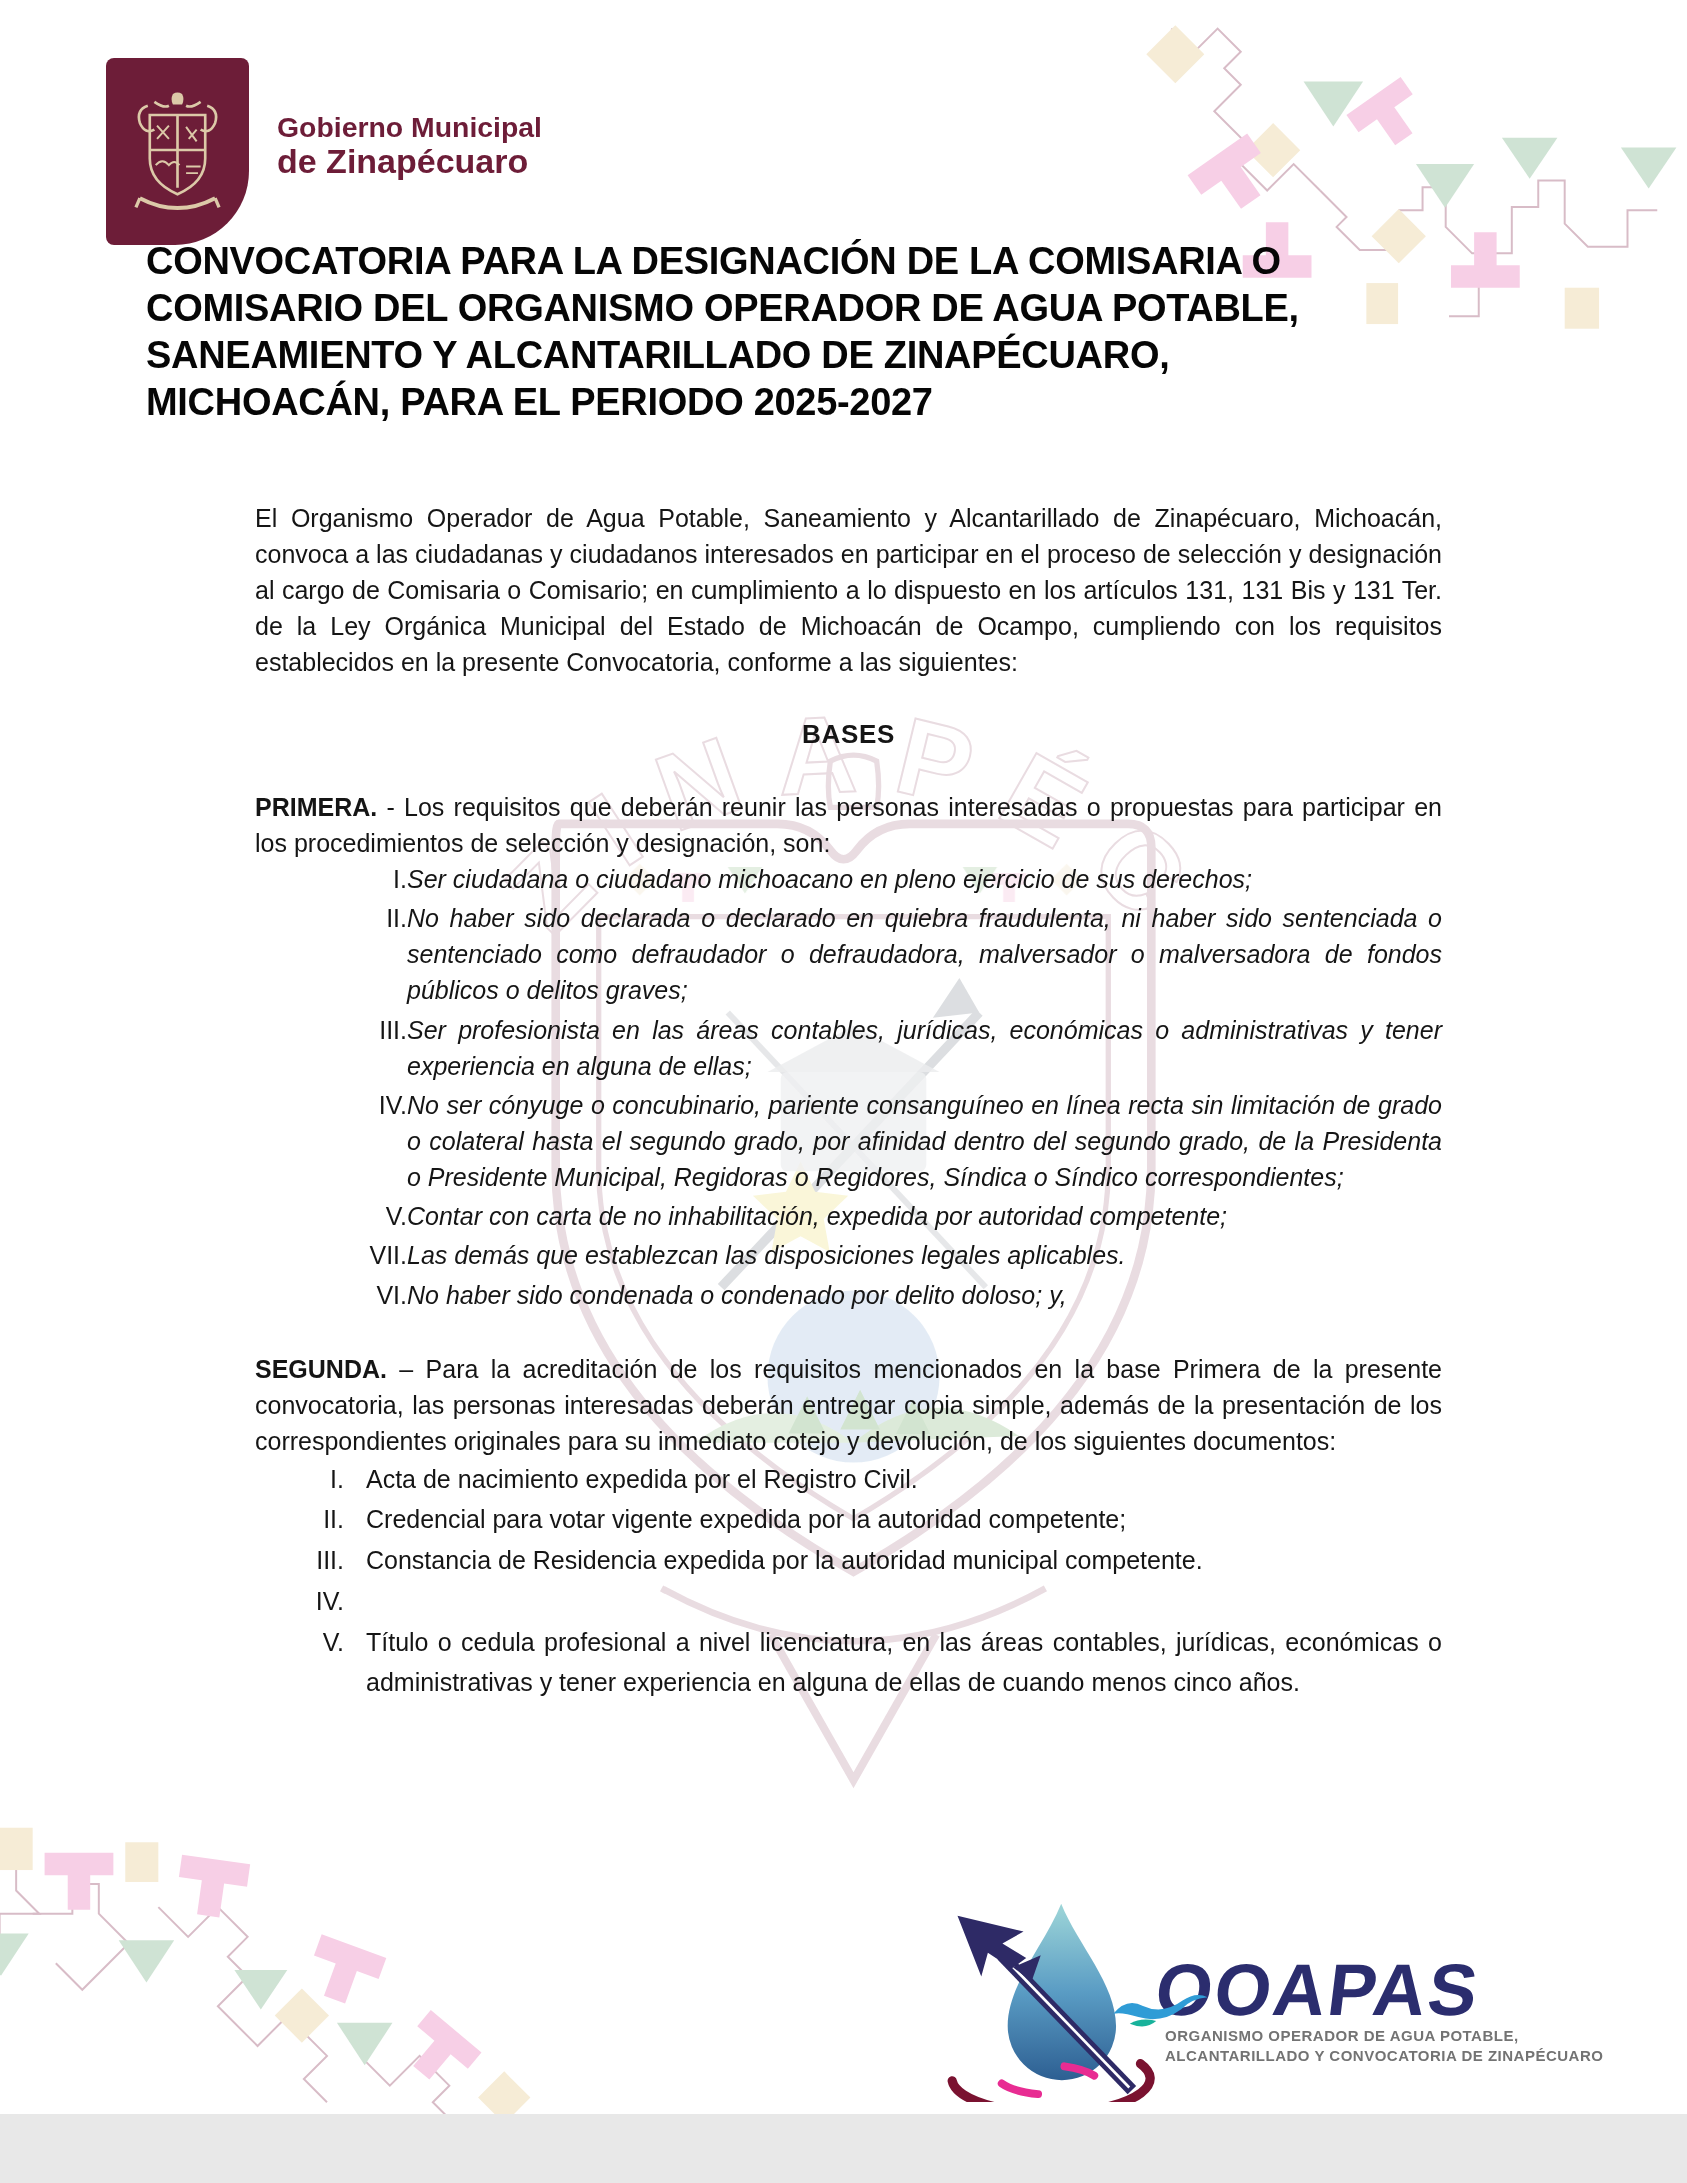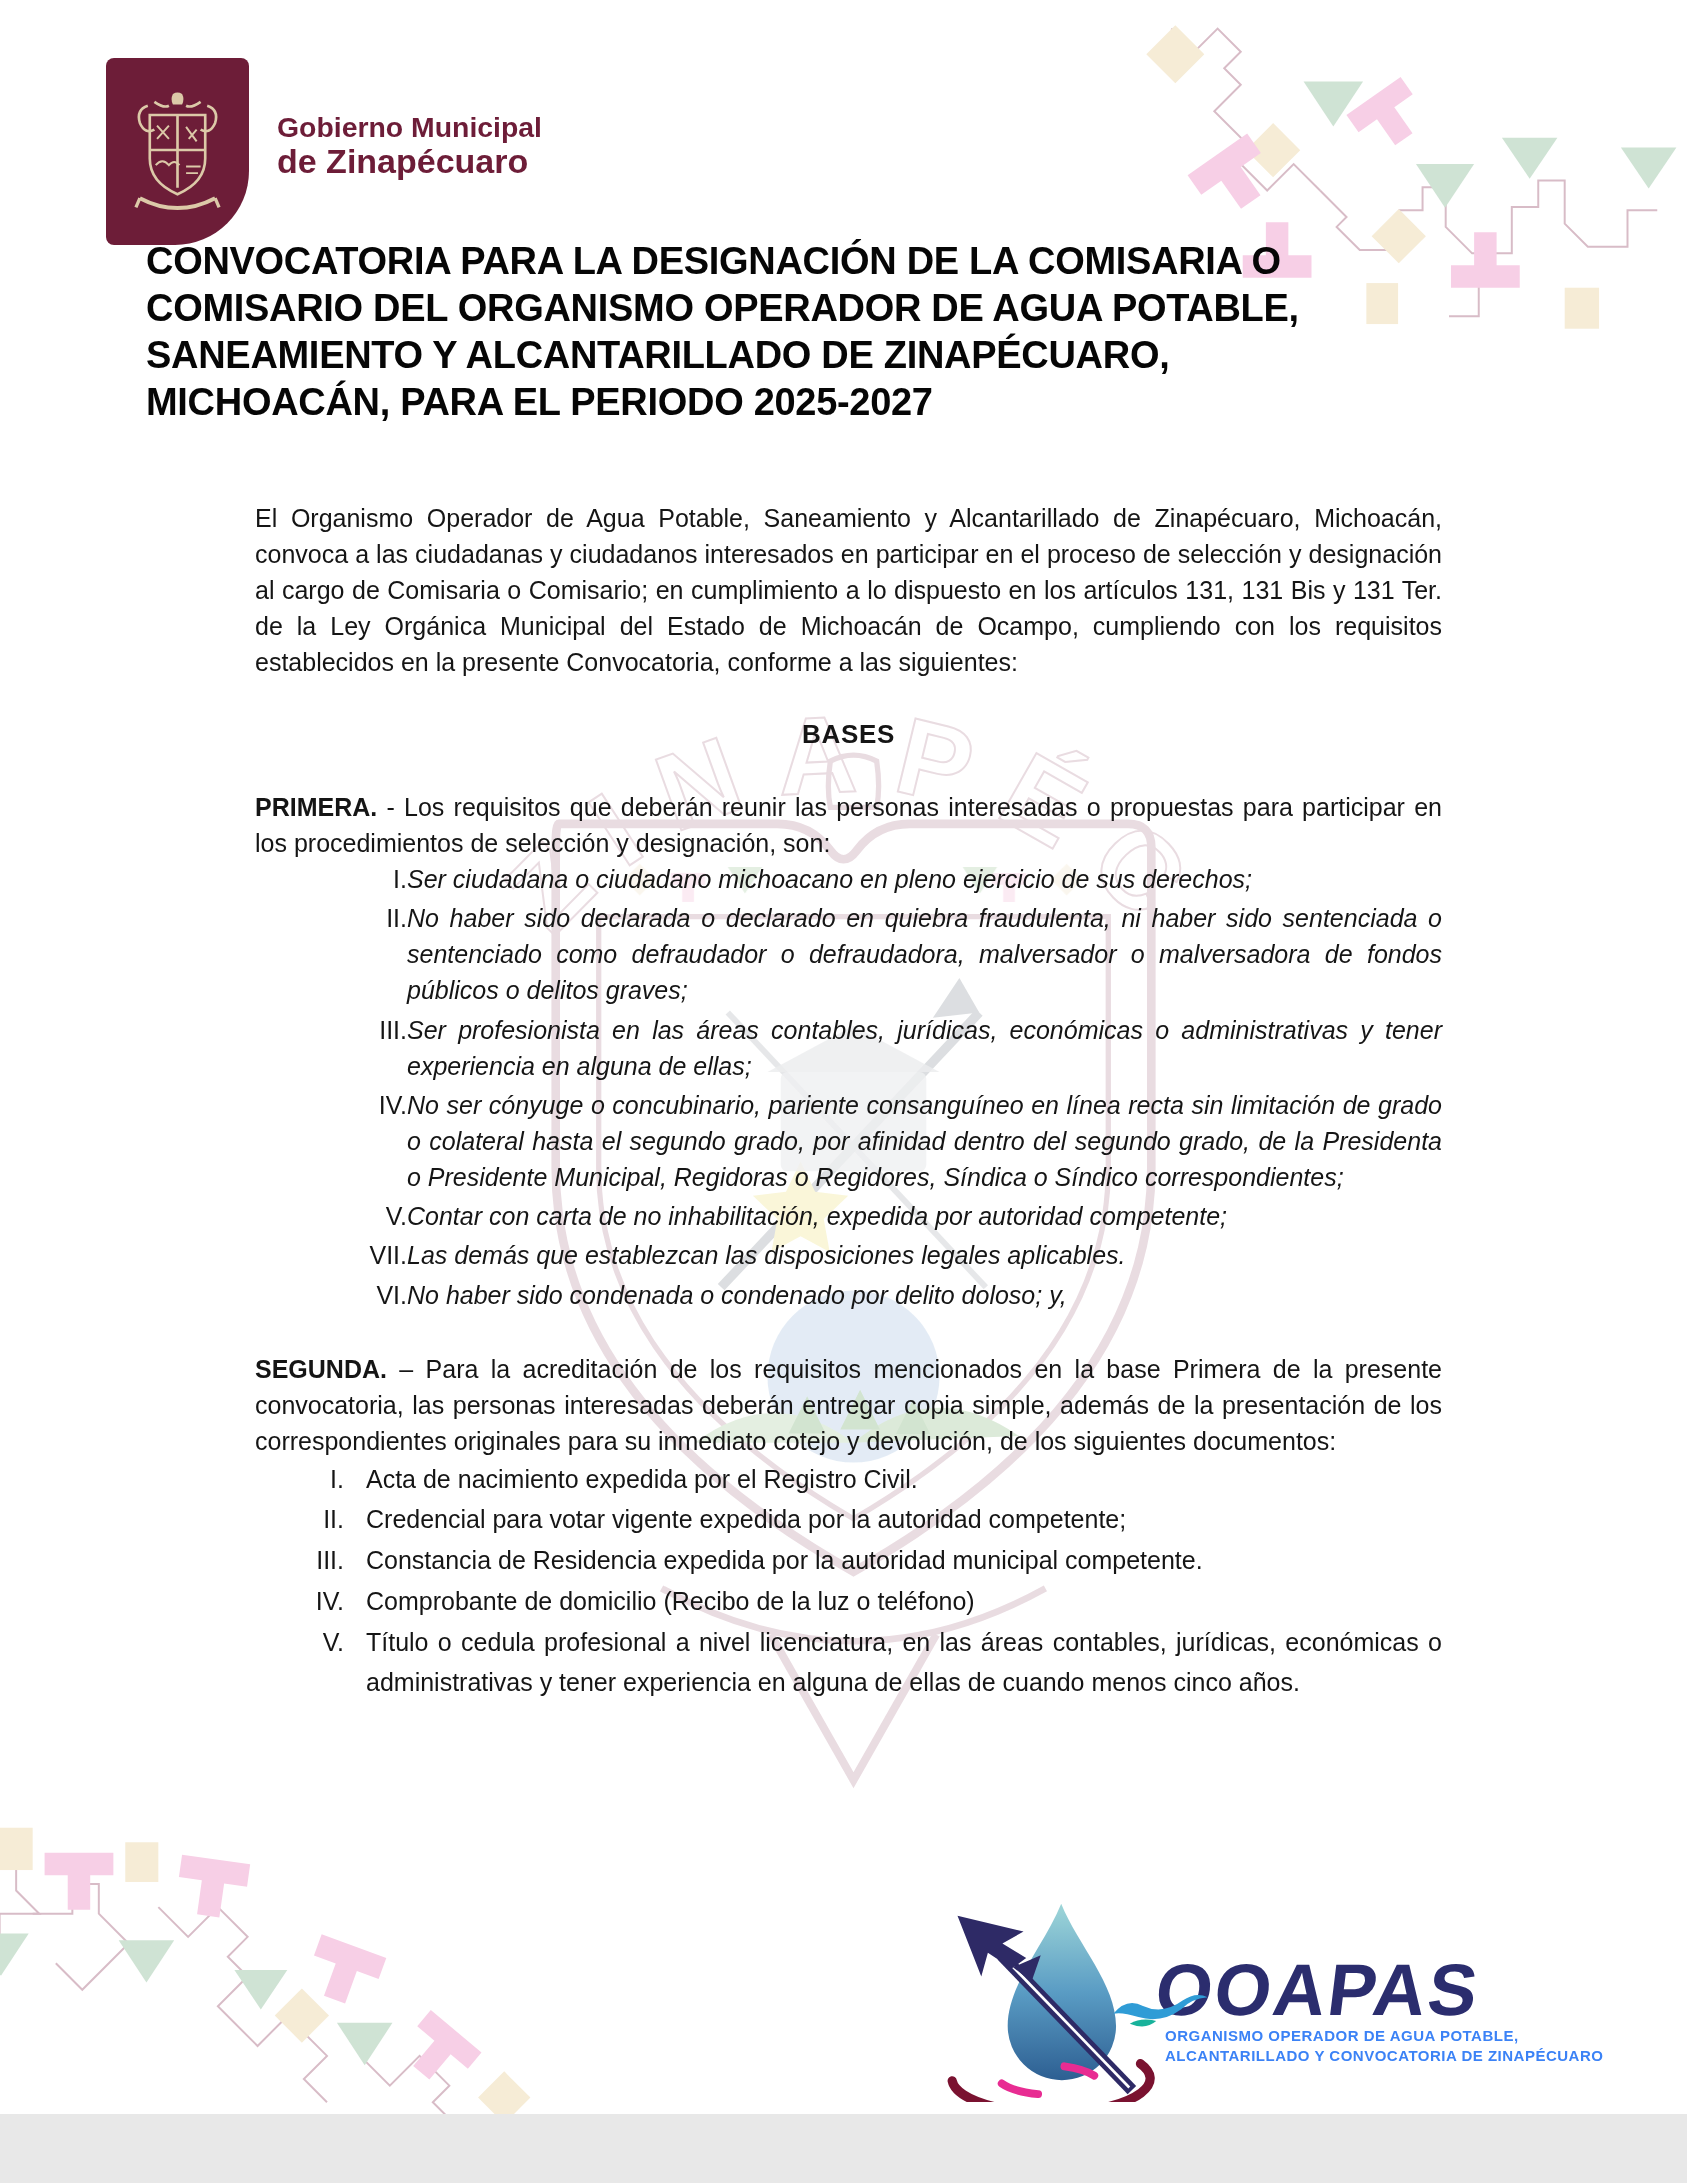--- a/index.html
+++ b/index.html
@@ -41,21 +41,21 @@
   .rlist2 .row{display:flex;line-height:40px;margin-bottom:0.7px;}
   .rlist2 .num{flex:0 0 89px;text-align:right;}
   .rlist2 .txt{flex:1;margin-left:22px;text-align:justify;}
 
   
   .ooapas{position:absolute;left:939px;top:1879px;width:701px;height:251px;}
   .ooapas .drop{position:absolute;left:0;top:5.3px;}
   .ooapas .wordmark{position:absolute;left:217px;top:78px;font-size:73px;font-weight:800;
         color:#2b2d6e;letter-spacing:2px;transform:skewX(-7deg);line-height:66px;}
   .ooapas .wave{position:absolute;left:171px;top:105px;}
-  .ooapas .tag{position:absolute;left:226px;top:147px;color:#3b82f6;font-weight:700;
+  .ooapas .tag{position:absolute;left:226px;top:147px;color:#737373;font-weight:700;
         font-size:15px;line-height:20px;letter-spacing:0.5px;text-align:left;}
 </style>
 </head>
 <body>
 
 <div class="page">
 
   <div class="gov-logo">
     <svg width="99" height="130" viewBox="0 0 150 196">
       <g fill="none" stroke="#dcc9a8" stroke-width="4">
@@ -251,21 +251,20 @@
       <div class="row">
           <div class="num">II.</div>
           <div class="txt">Credencial para votar vigente expedida por la autoridad competente;</div>
         </div>
       <div class="row">
           <div class="num">III.</div>
           <div class="txt">Constancia de Residencia expedida por la autoridad municipal competente.</div>
         </div>
       <div class="row">
           <div class="num">IV.</div>
-          <div class="txt">Comprobante de domicilio (Recibo de la luz o teléfono)</div>
         </div>
       <div class="row">
           <div class="num">V.</div>
           <div class="txt">Título o cedula profesional a nivel licenciatura, en las áreas contables, jurídicas, económicas o administrativas y tener experiencia en alguna de ellas de cuando menos cinco años.</div>
         </div>
     </div>
   </div>
 
   <div class="ooapas">
     <svg class="drop" width="218" height="218" viewBox="0 0 330 330">

